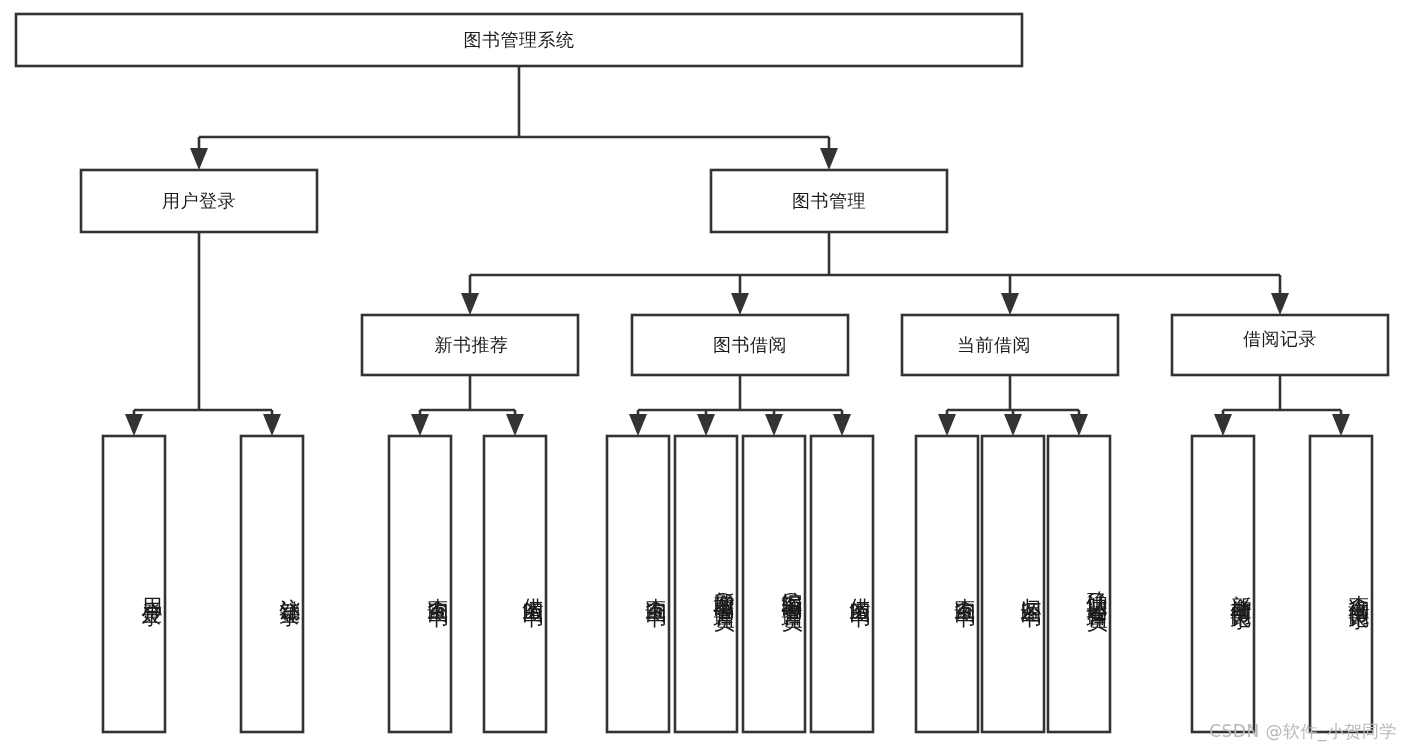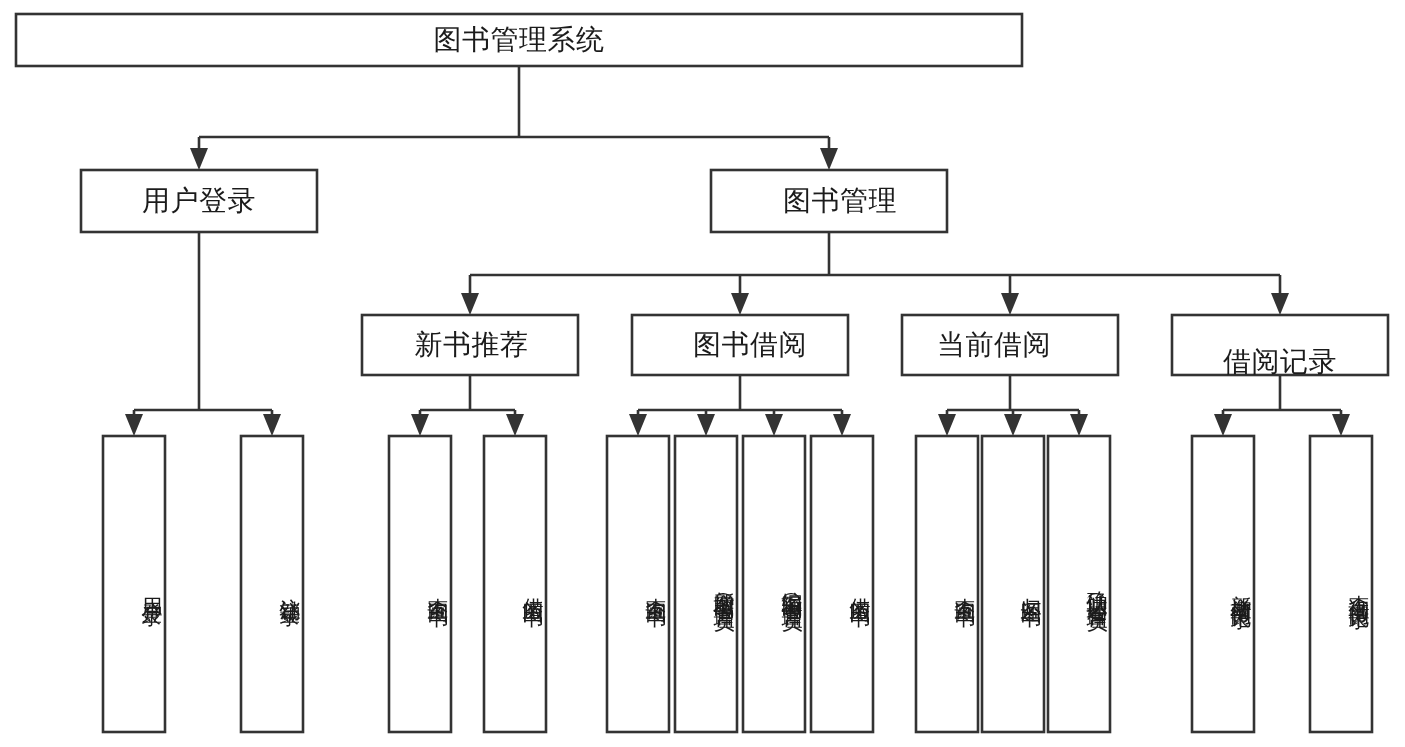--- a/index.html
+++ b/index.html
@@ -47,21 +47,21 @@
     display: flex;
     align-items: center;
     justify-content: center;
     text-align: center;
     color: #1b1b1b;
     font-family: "DejaVu Sans", "Liberation Sans", sans-serif;
     pointer-events: none;
     box-sizing: border-box;
   }
   .node-label.horizontal {
-    font-size: 28px;
+    font-size: 18px;
     line-height: 1.1;
     letter-spacing: 0.5px;
   }
   .node-label.vertical {
     writing-mode: vertical-rl;
     text-orientation: upright;
     font-size: 21px;
     line-height: 1.25;
     letter-spacing: 3px;
     align-items: flex-start;
@@ -160,33 +160,34 @@
         <rect x="982" y="436" width="62" height="296" class="node-box"></rect>
         <rect x="1048" y="436" width="62" height="296" class="node-box"></rect>
         <rect x="1192" y="436" width="62" height="296" class="node-box"></rect>
         <rect x="1310" y="436" width="62" height="296" class="node-box"></rect>
       </g>
   </svg>
 
   <div id="labels-layer">
       <div class="node-label horizontal" style="left: 16px; top: 14px; width: 1006px; height: 52px;">图书管理系统</div>
       <div class="node-label horizontal" style="left: 81px; top: 170px; width: 236px; height: 62px;">用户登录</div>
-      <div class="node-label horizontal" style="left: 711px; top: 170px; width: 236px; height: 62px; margin-left: 11px;">图书管理</div>
+      <div class="node-label horizontal" style="left: 711px; top: 170px; width: 236px; height: 62px;">图书管理</div>
       <div class="node-label horizontal" style="left: 362px; top: 315px; width: 219px; height: 60px;">新书推荐</div>
       <div class="node-label horizontal" style="left: 632px; top: 315px; width: 216px; height: 60px; padding-left: 20px;">图书借阅</div>
       <div class="node-label horizontal" style="left: 902px; top: 315px; width: 184px; height: 60px;">当前借阅</div>
-      <div class="node-label horizontal" style="left: 1172px; top: 330px; width: 216px; height: 64px;">借阅记录</div>
+      <div class="node-label horizontal" style="left: 1172px; top: 307px; width: 216px; height: 64px;">借阅记录</div>
       <div class="node-label vertical" style="left: 103px; top: 436px; width: 62px; height: 296px;">用户登录</div>
       <div class="node-label vertical" style="left: 241px; top: 436px; width: 62px; height: 296px;">注销登录</div>
       <div class="node-label vertical" style="left: 389px; top: 436px; width: 62px; height: 296px;">查询图书</div>
       <div class="node-label vertical" style="left: 484px; top: 436px; width: 62px; height: 296px;">借阅图书</div>
       <div class="node-label vertical" style="left: 607px; top: 436px; width: 62px; height: 296px;">查询图书</div>
       <div class="node-label vertical" style="left: 675px; top: 436px; width: 62px; height: 296px;">新增图书（管理员）</div>
       <div class="node-label vertical" style="left: 743px; top: 436px; width: 62px; height: 296px;">编辑图书（管理员）</div>
       <div class="node-label vertical" style="left: 811px; top: 436px; width: 62px; height: 296px;">借阅图书</div>
       <div class="node-label vertical" style="left: 916px; top: 436px; width: 62px; height: 296px;">查询图书</div>
       <div class="node-label vertical" style="left: 982px; top: 436px; width: 62px; height: 296px;">归还图书</div>
       <div class="node-label vertical" style="left: 1048px; top: 436px; width: 62px; height: 296px;">确认归还（管理员）</div>
       <div class="node-label vertical" style="left: 1192px; top: 436px; width: 62px; height: 296px;">新增借阅记录</div>
       <div class="node-label vertical" style="left: 1310px; top: 436px; width: 62px; height: 296px;">查询借阅记录</div>
     </div>
 
+  <div class="watermark">CSDN @软件_小贺同学</div>
 </div>
 
 </body></html>

